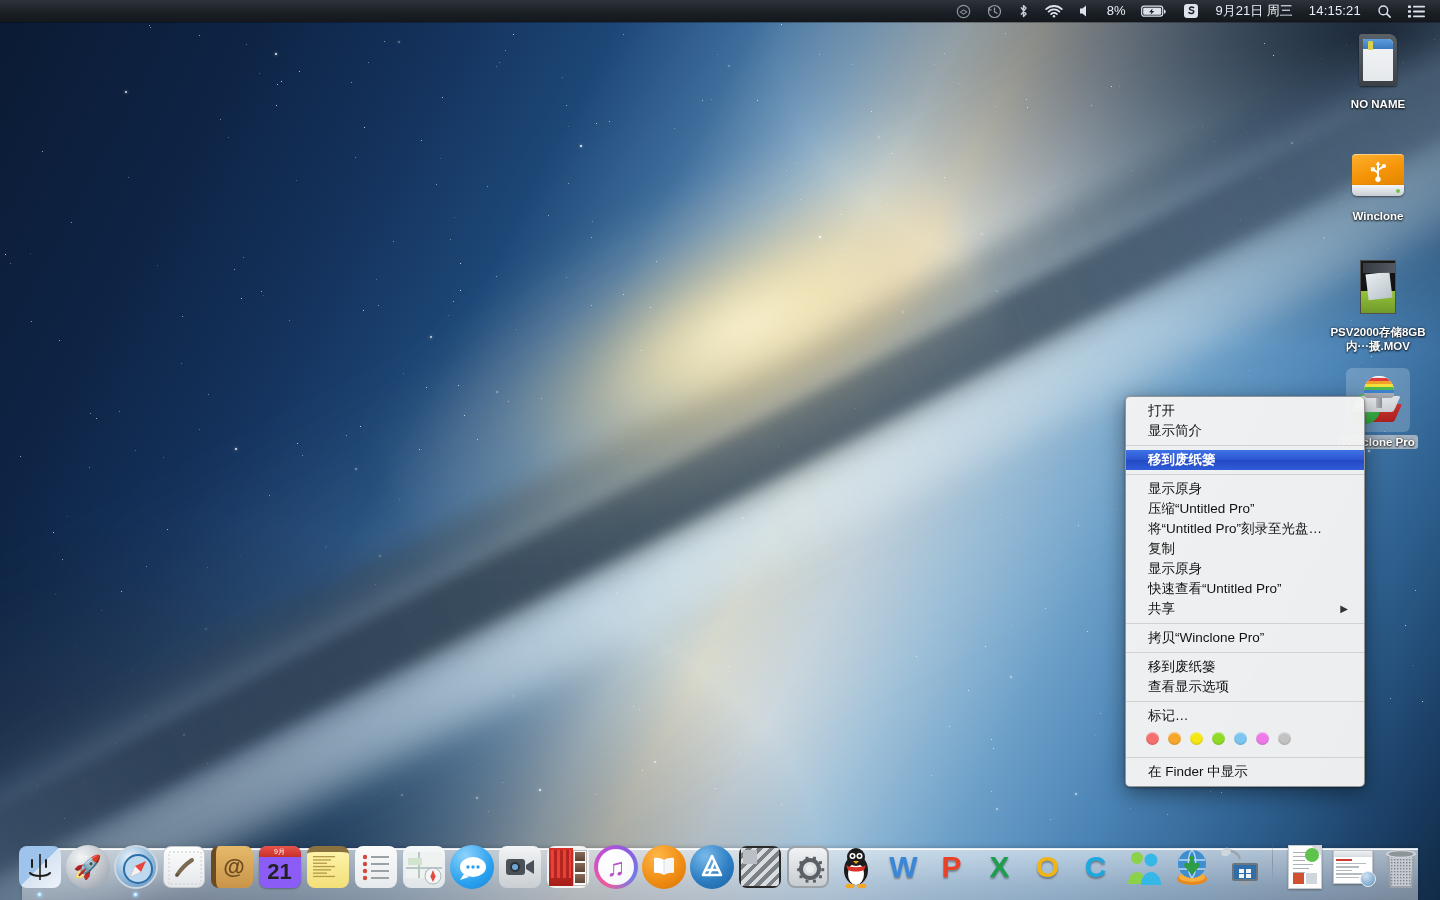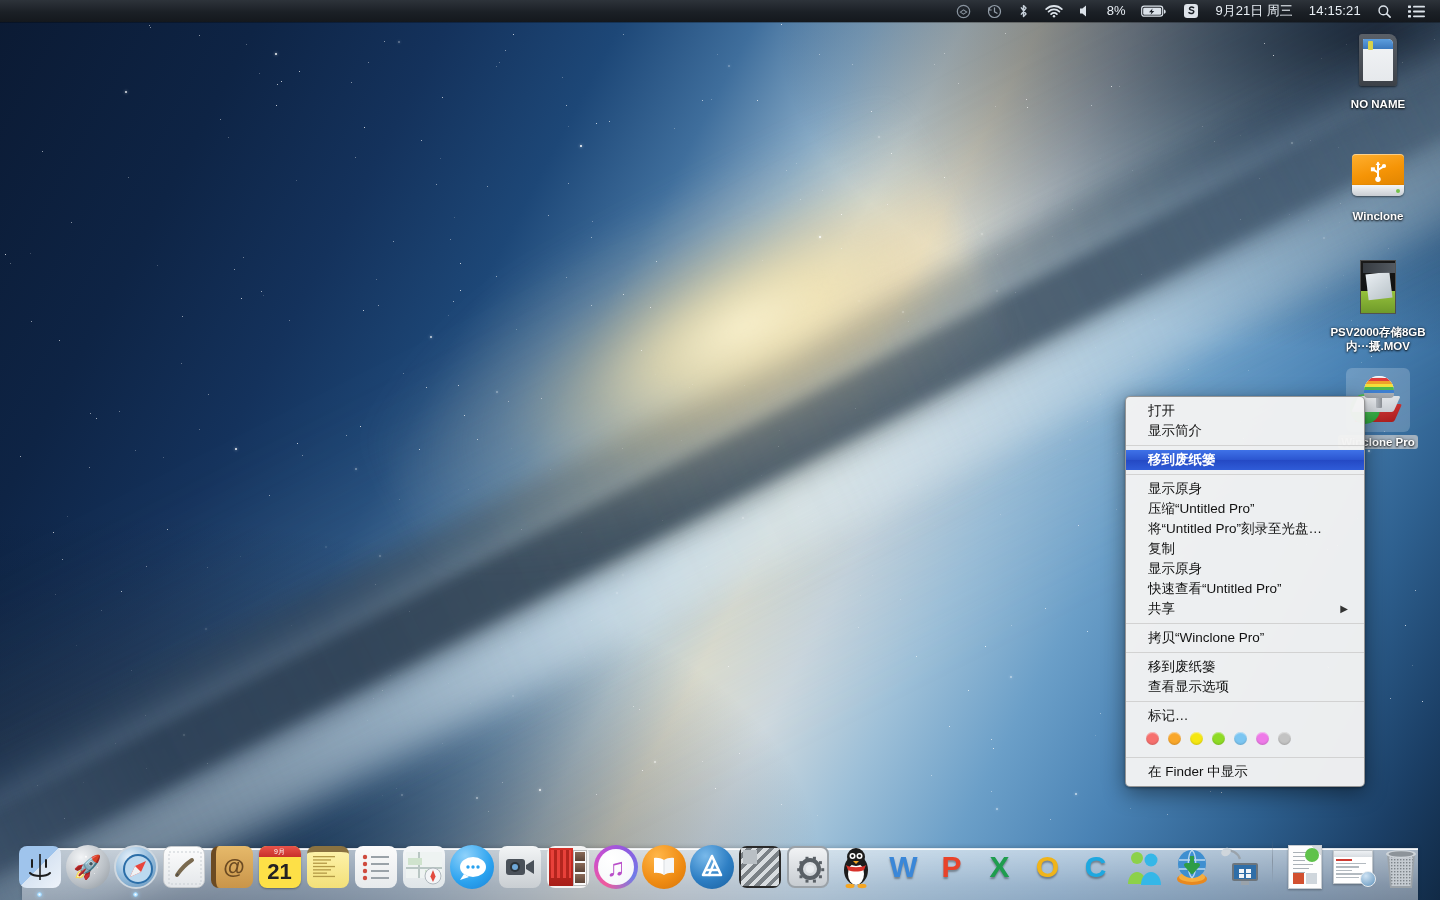--- a/index.html
+++ b/index.html
@@ -898,21 +898,21 @@
       <div class="dock-app" title="Contacts">
         <div class="dock-art">
           <div class="sq" style="background:linear-gradient(180deg,#e6b96a,#c9954a);border-left:5px solid #6b4a22">
                <div class="glyph" style="color:#6b4a22;font-size:22px;font-weight:bold">@</div>
           </div>
         </div>
         <div class="run-dot off"></div>
       </div>
       <div class="dock-app" title="Calendar">
         <div class="dock-art">
-          <div class="sq" style="background:#fde047;overflow:hidden;box-shadow:0 1px 2px rgba(0,0,0,.3)">
+          <div class="sq" style="background:#8b5cf6;overflow:hidden;box-shadow:0 1px 2px rgba(0,0,0,.3)">
                <div style="height:11px;background:linear-gradient(180deg,#e8534a,#c8302a);color:#fff;font-size:7px;text-align:center;line-height:11px">9月</div>
                <div style="color:#222;font-size:22px;font-weight:bold;text-align:center;line-height:30px">21</div>
           </div>
         </div>
         <div class="run-dot off"></div>
       </div>
       <div class="dock-app" title="Notes">
         <div class="dock-art">
           <div class="sq" style="background:linear-gradient(180deg,#fdf2a8,#f3e079);border-top:6px solid #8a7240">
                <svg width="42" height="30" viewBox="0 0 42 30">

